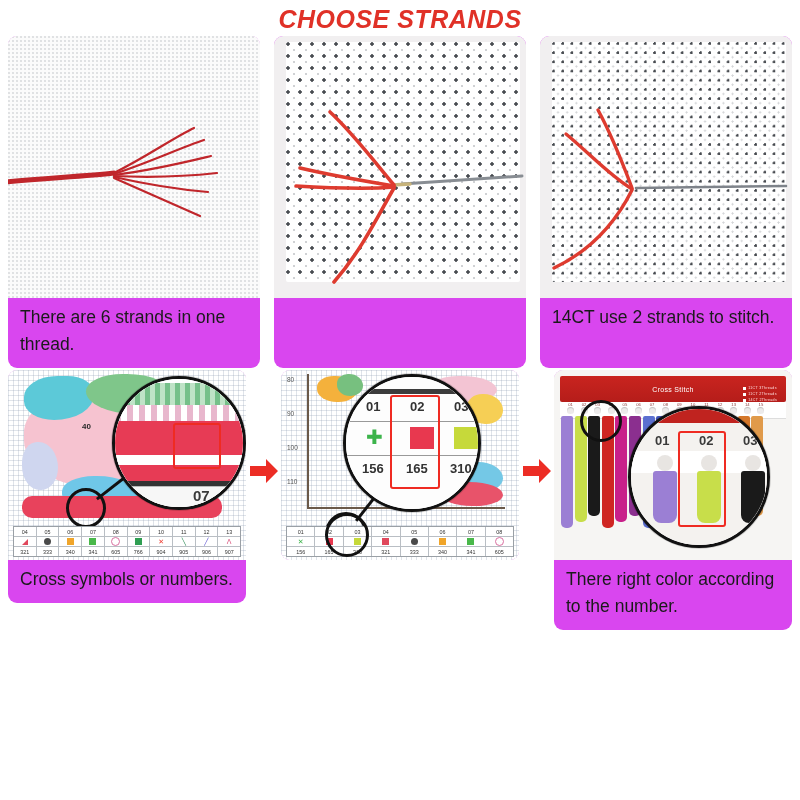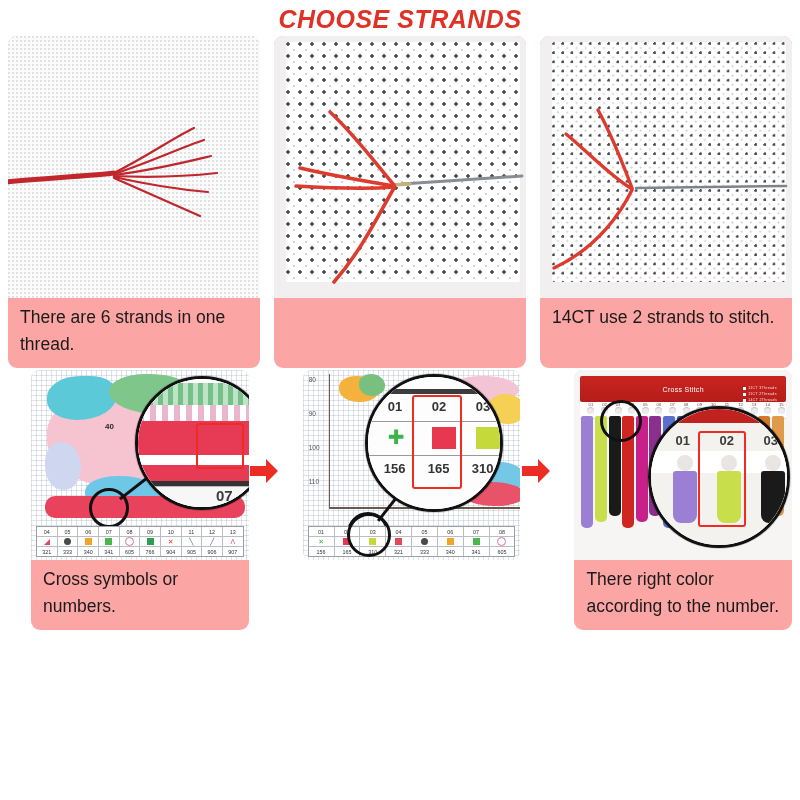--- a/index.html
+++ b/index.html
@@ -18,21 +18,21 @@
     font-weight:bold;
     color:#e03127;
     letter-spacing:.5px;
   }
   #title-strands{font-size:25px;line-height:26px;padding-top:6px;}
   #title-colour{font-size:25px;line-height:26px;padding-top:2px;}
 
   
   .row{display:flex;justify-content:space-between;padding:0 8px;box-sizing:border-box;width:800px;}
   .card{
-    background:#fca5a5;
+    background:#d946ef;
     border-radius:9px;
     overflow:hidden;
     position:relative;
   }
   .card .photo{position:relative;overflow:hidden;background:#f1eff0;}
   .caption{
     font-size:17.5px;
     line-height:27px;
     padding:6px 12px 10px 12px;
     color:#1a1a1a;
@@ -65,21 +65,21 @@
       radial-gradient(circle at 6px 6px, rgba(120,125,132,.33) .85px, transparent 1.2px);
     background-size:9.2px 9.2px,9.2px 9.2px;
   }
   .fab-inset{position:absolute;left:12px;top:6px;right:6px;bottom:16px;overflow:hidden;border-radius:2px;}
 
   
   .thread-svg{position:absolute;left:0;top:0;width:100%;height:100%;}
 
   
   #row-colour{margin-top:2px;align-items:flex-start;}
-  #row-colour .card{width:238px;margin-left:23px;}
+  #row-colour .card{width:238px;}
   #row-colour .photo{height:190px;}
   .arrow-cell{
     width:34px;display:flex;align-items:center;justify-content:center;
     padding-top:86px;
   }
   .arrow{
     width:30px;height:30px;
     color:#ec2d25;
   }
 

